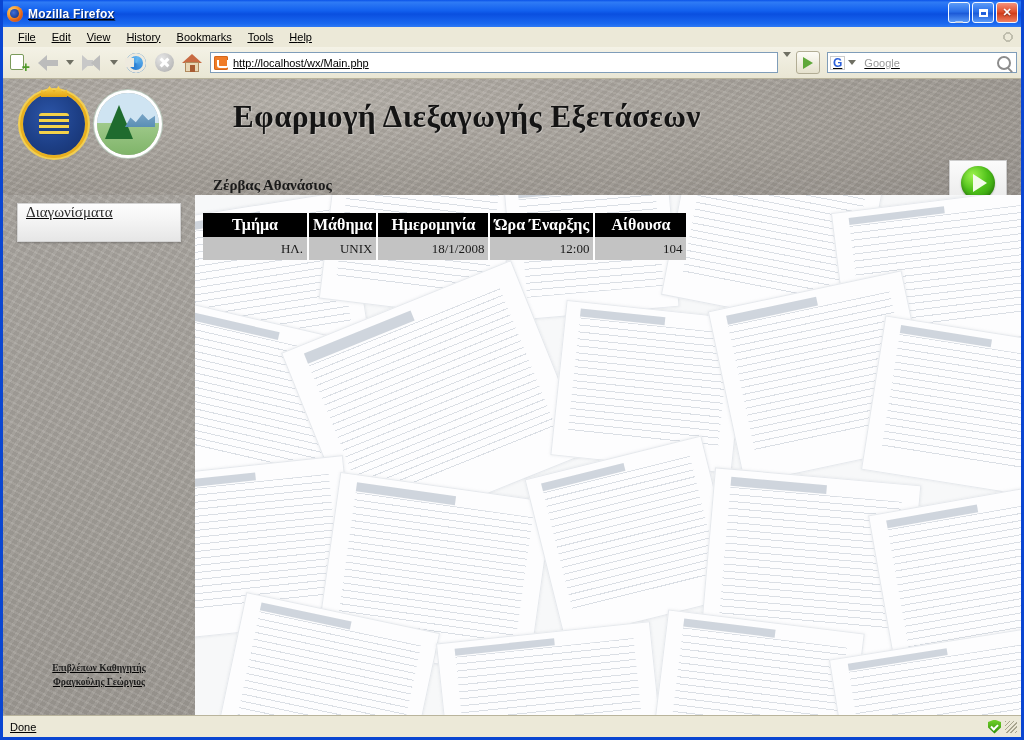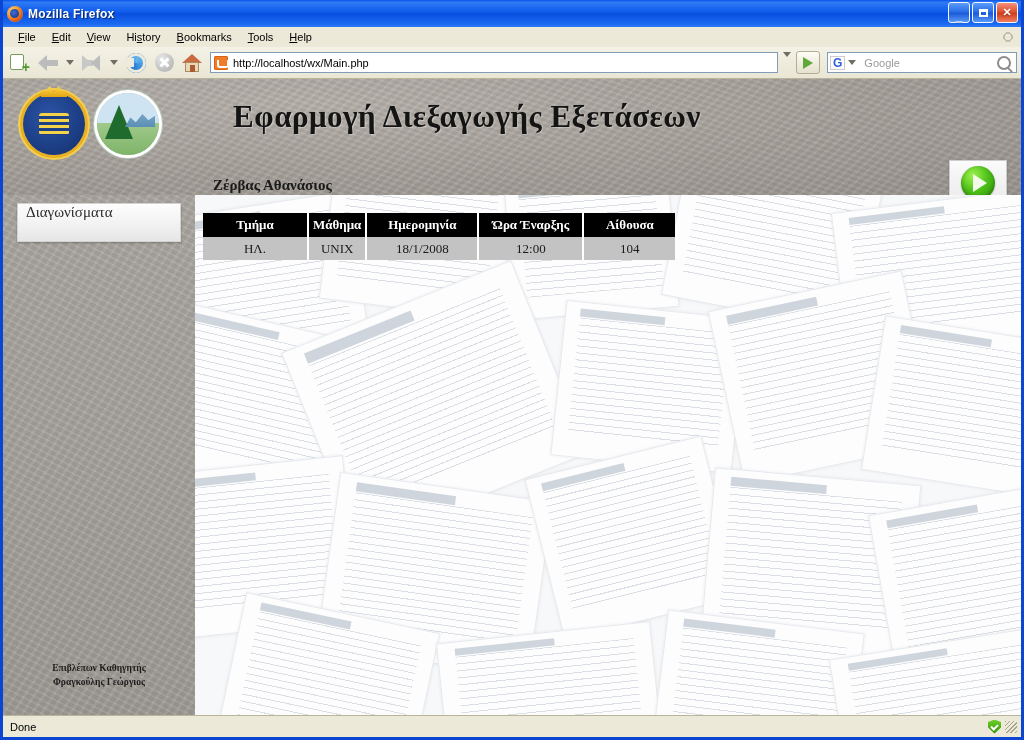--- a/index.html
+++ b/index.html
@@ -11,21 +11,21 @@
     font-size: 11px;
   }
 
   
   #window {
     position: relative;
     width: 1024px; height: 740px;
     background: #eab308;
     border: 3px solid #0a46d2;
     border-top: 0;
-    display: flex; flex-direction: column;
+    display: flex; flex-direction: column; text-decoration: underline;
   }
 
   
   #titlebar {
     height: 27px; flex: none;
     background: linear-gradient(to bottom,
       #0a52e8 0%, #2f7bf5 8%, #1260ee 40%, #0a4fe0 52%, #1b69f0 88%, #2e79f4 100%);
     display: flex; align-items: center;
     padding: 0 2px 0 4px;
     position: relative;
@@ -290,29 +290,29 @@
   }
 
   
   #exam-table {
     position:absolute; left:8px; top:18px; right:16px;
     border-collapse: collapse;
     font-family:"Liberation Serif", serif;
     table-layout: fixed;
   }
   #exam-table th {
-    background:#000; color:#fff; font-size:13px; font-weight:bold;
+    background:#000; color:#fff; font-size:16px; font-weight:bold;
     height:24px; text-align:center;
     border-right:2px solid #fff;
     padding: 1px 4px;
   }
   #exam-table th:last-child { border-right:0; }
   #exam-table td {
     background:#c3c3c3; color:#1a1a1a; font-size:13px;
-    height:23px; text-align:center; border-right:2px solid #fff;
+    height:23px; text-align:right; border-right:2px solid #fff;
     padding: 1px 4px;
   }
   #exam-table td:last-child { border-right:0; }
   .col-tmima { width:105px; }
   .col-mathima { width:auto; }
   .col-imerominia { width:112px; }
   .col-ora { width:105px; }
   .col-aithousa { width:92px; }
 
   

